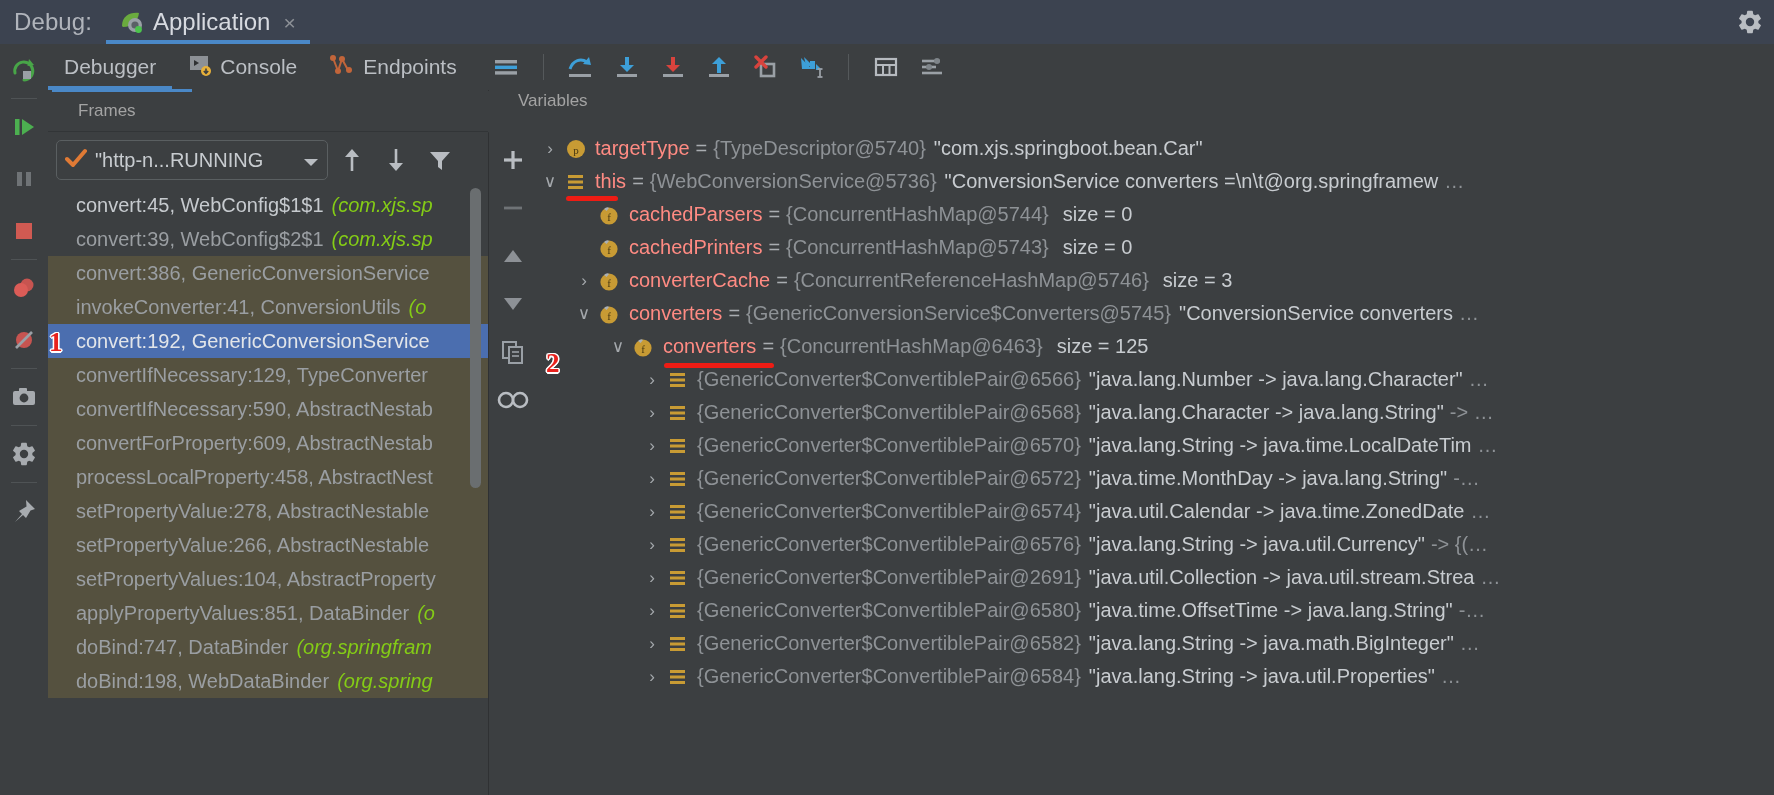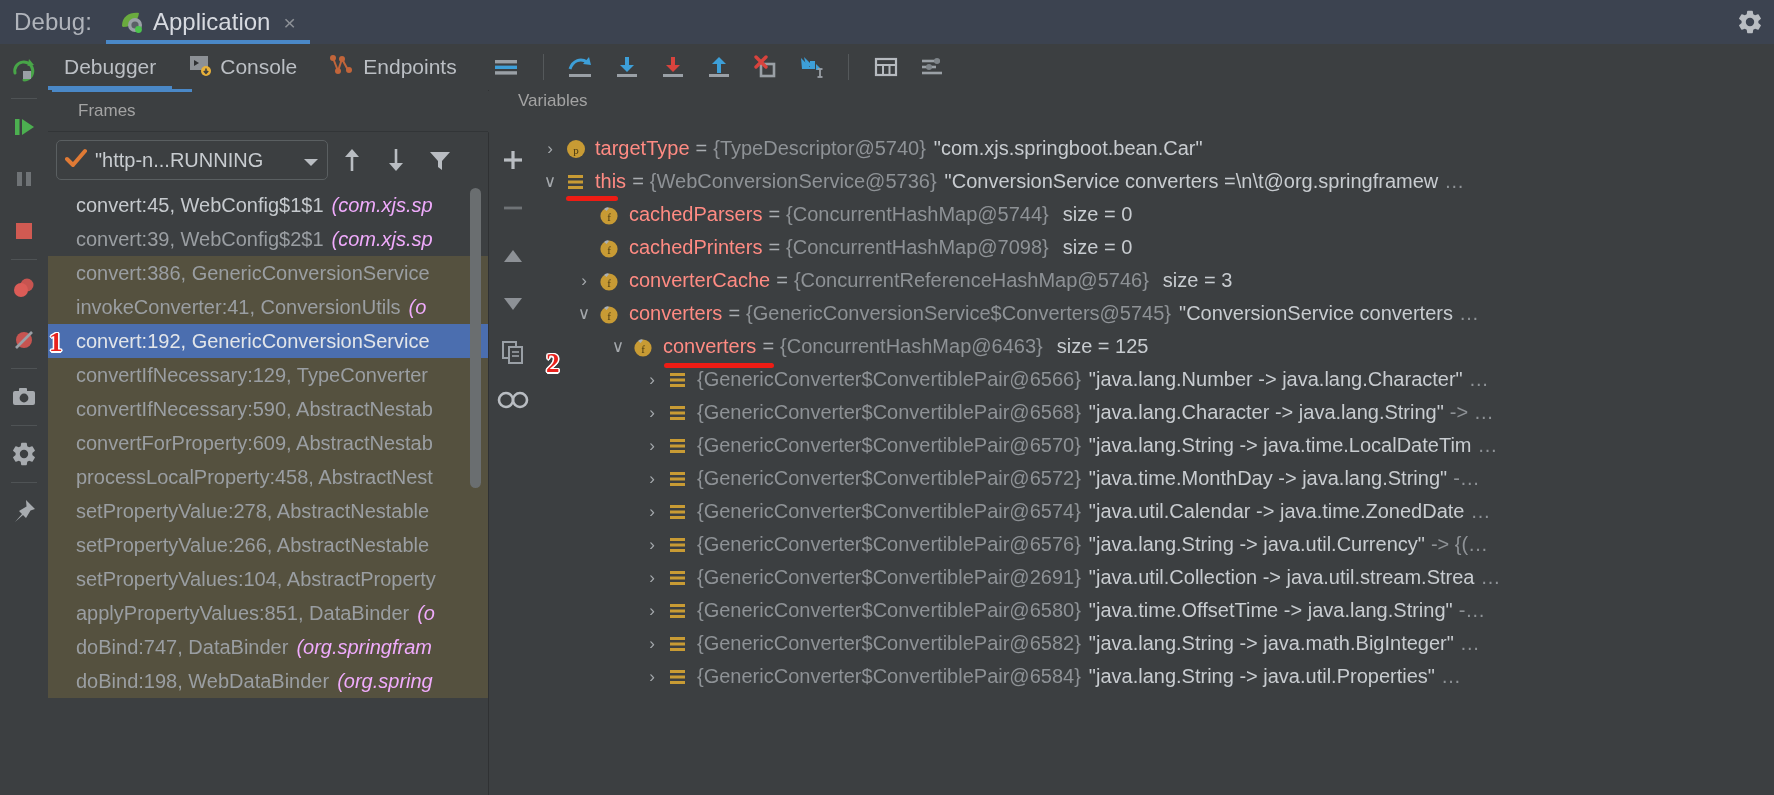--- a/index.html
+++ b/index.html
@@ -105,21 +105,21 @@
     overflow: hidden; background: #3c3f41;
   }
   .frame-row {
     height: 34px; display: flex; align-items: center; padding-left: 28px;
     font-size: 20px; white-space: nowrap; color: #9a9ea2;
   }
   .frame-row.app { background: #3c3f41; color: #c6cace; text-align: center; }
   .frame-row.app.second { color: #9a9ea2; }
   .frame-row.lib { background: #55513f; }
   .frame-row.selected { background: #4b6eaf; color: #e2e5e9; }
-  .frame-pkg { color: #f0abfc; font-style: italic; margin-left: 8px; }
+  .frame-pkg { color: #84cc16; font-style: italic; margin-left: 8px; }
 
   .frames-scrollbar {
     position: absolute; left: 470px; top: 188px; width: 11px; height: 300px;
     background: #6a6e70; border-radius: 6px;
   }
 
   
   .vars-rail {
     position: absolute; left: 489px; top: 132px; width: 48px; height: 663px;
     background: #3c3f41; display: flex; flex-direction: column; align-items: center;
@@ -531,21 +531,21 @@
         <span class="twisty"></span>
         <span class="vicon">
           <svg width="24" height="24" viewBox="0 0 24 24">
             <circle cx="11" cy="13" r="8.6" fill="#c89b34"></circle>
             <text x="11" y="17.5" font-size="11" font-family="Liberation Serif, serif" fill="#4a3a12" text-anchor="middle">f</text>
             <path d="M6 6 q3 -3 5 -1 l-2.4 3 z" fill="#aab0b6"></path>
           </svg>
         </span>
         <span class="vname">cachedPrinters</span>
         <span class="veq">=</span>
-        <span class="vtype">{ConcurrentHashMap@7098}</span>
+        <span class="vtype">{ConcurrentHashMap@5743}</span>
         <span class="vsize">size = 0</span>
       </div>
       <div class="var-row" style="padding-left: 34px;">
         <span class="twisty">›</span>
         <span class="vicon">
           <svg width="24" height="24" viewBox="0 0 24 24">
             <circle cx="11" cy="13" r="8.6" fill="#c89b34"></circle>
             <text x="11" y="17.5" font-size="11" font-family="Liberation Serif, serif" fill="#4a3a12" text-anchor="middle">f</text>
             <path d="M6 6 q3 -3 5 -1 l-2.4 3 z" fill="#aab0b6"></path>
           </svg>

